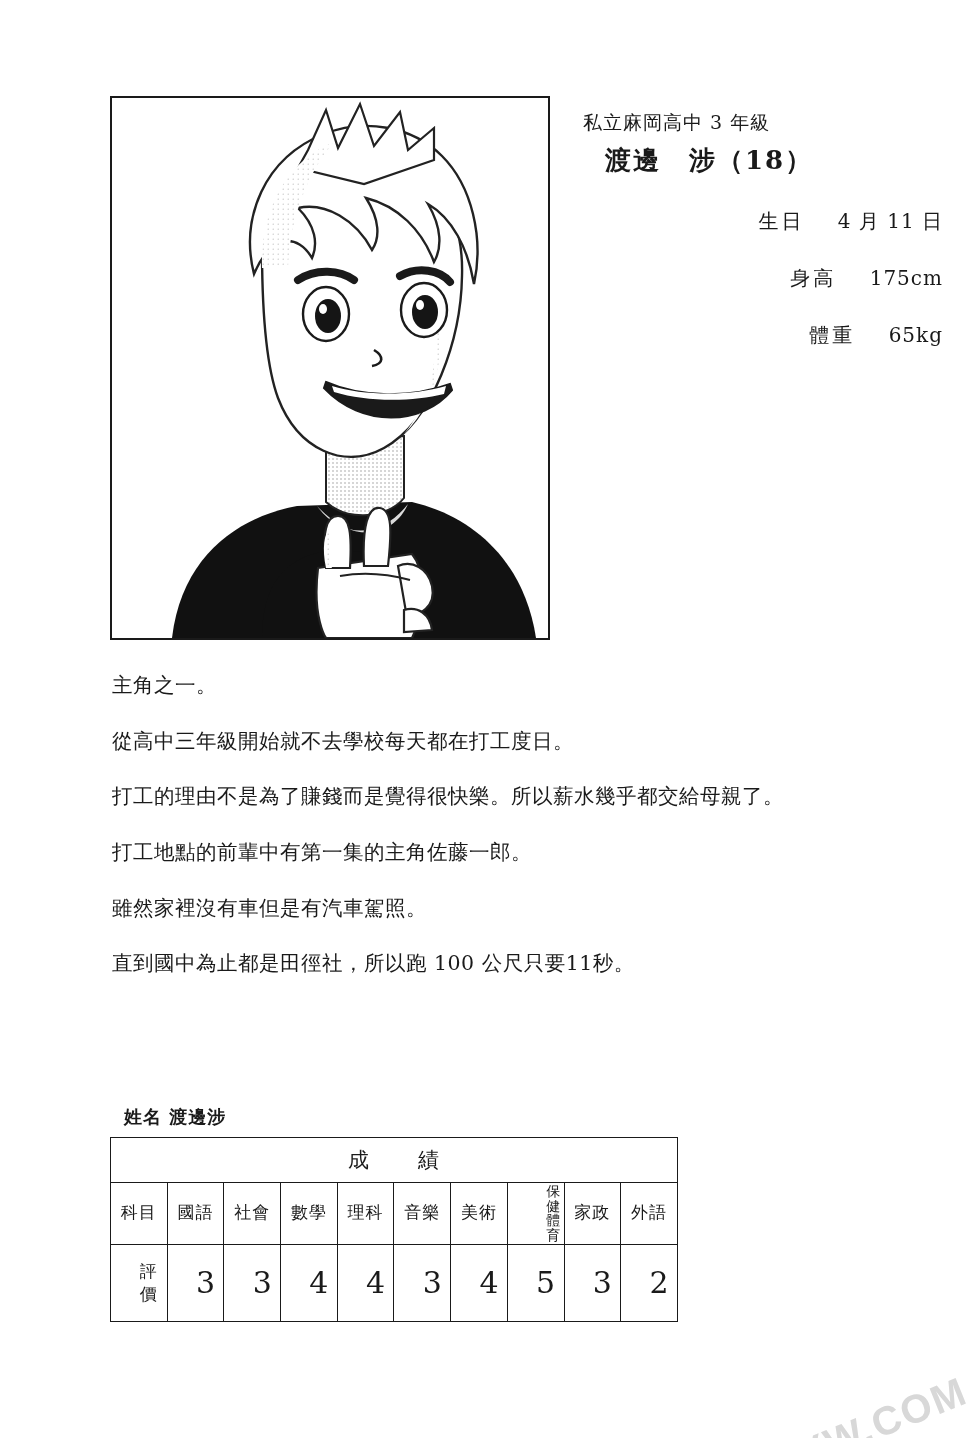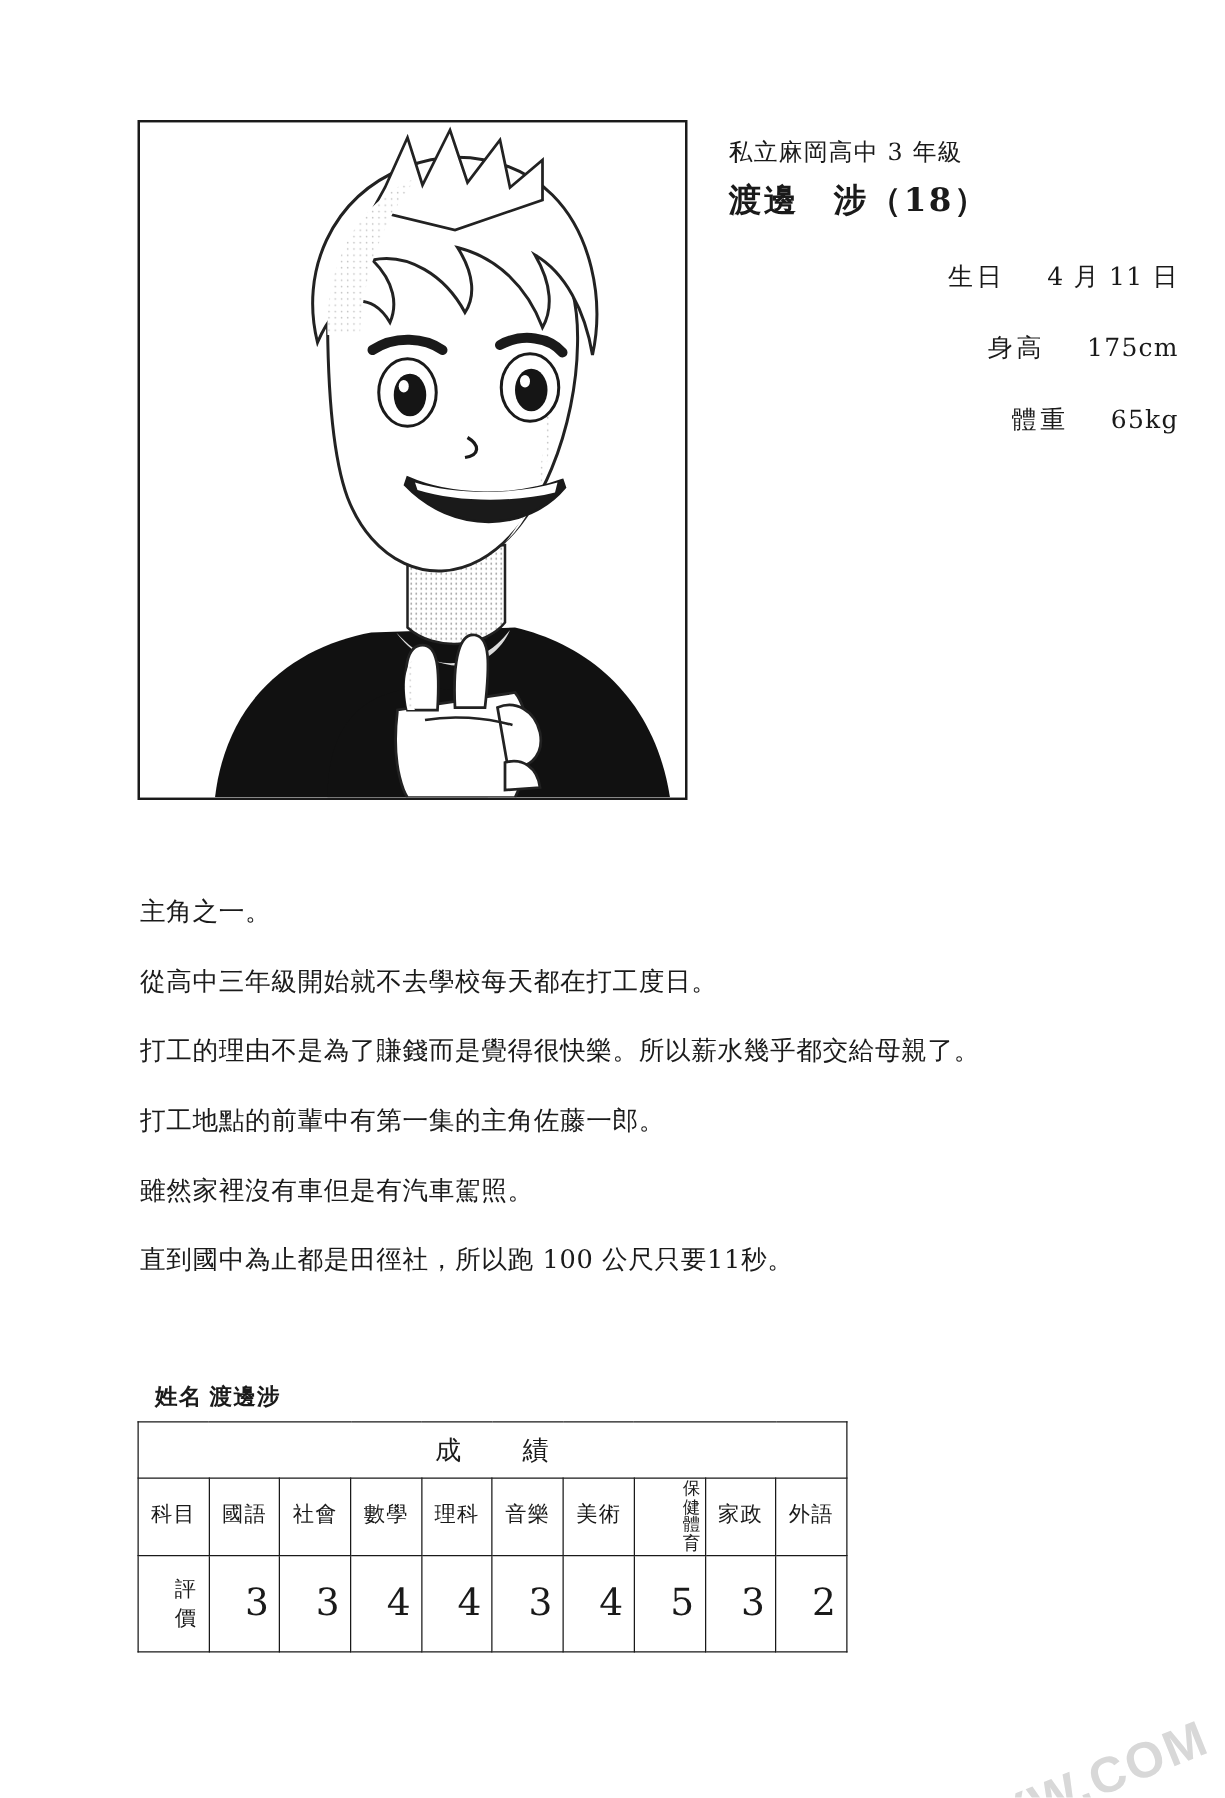--- a/index.html
+++ b/index.html
@@ -52,20 +52,21 @@
     font-size: 19px;
     letter-spacing: 1px;
     line-height: 1.5;
     white-space: nowrap;
   }
   .info .name {
     font-size: 26px;
     font-weight: bold;
     letter-spacing: 2px;
     margin-top: 6px;
+    margin-left: 22px;
     white-space: nowrap;
   }
   .info .row {
     margin-top: 30px;
     font-size: 20px;
     letter-spacing: 1px;
     white-space: nowrap;
     text-align: right;
   }
   .info .row .label {
@@ -75,21 +76,20 @@
     margin-left: 26px;
     letter-spacing: 1px;
   }
 
   
   .desc {
     position: absolute;
     left: 112px;
     top: 672px;
     width: 800px;
-    margin-top: 44px;
   }
   .desc p {
     margin: 0 0 28px 0;
     font-size: 20.5px;
     line-height: 1.35;
     letter-spacing: 0.5px;
     white-space: nowrap;
   }
 
   
@@ -98,21 +98,20 @@
     left: 110px;
     top: 1105px;
     width: 712px;
   }
   .report .person {
     font-size: 18px;
     font-weight: bold;
     letter-spacing: 1px;
     margin-left: 14px;
     margin-bottom: 8px;
-    font-family: Liberation Serif, serif;
   }
   table.grades {
     border-collapse: collapse;
     width: 568px;
     table-layout: fixed;
   }
   table.grades th,
   table.grades td {
     border: 1.6px solid #1a1a1a;
     text-align: center;

